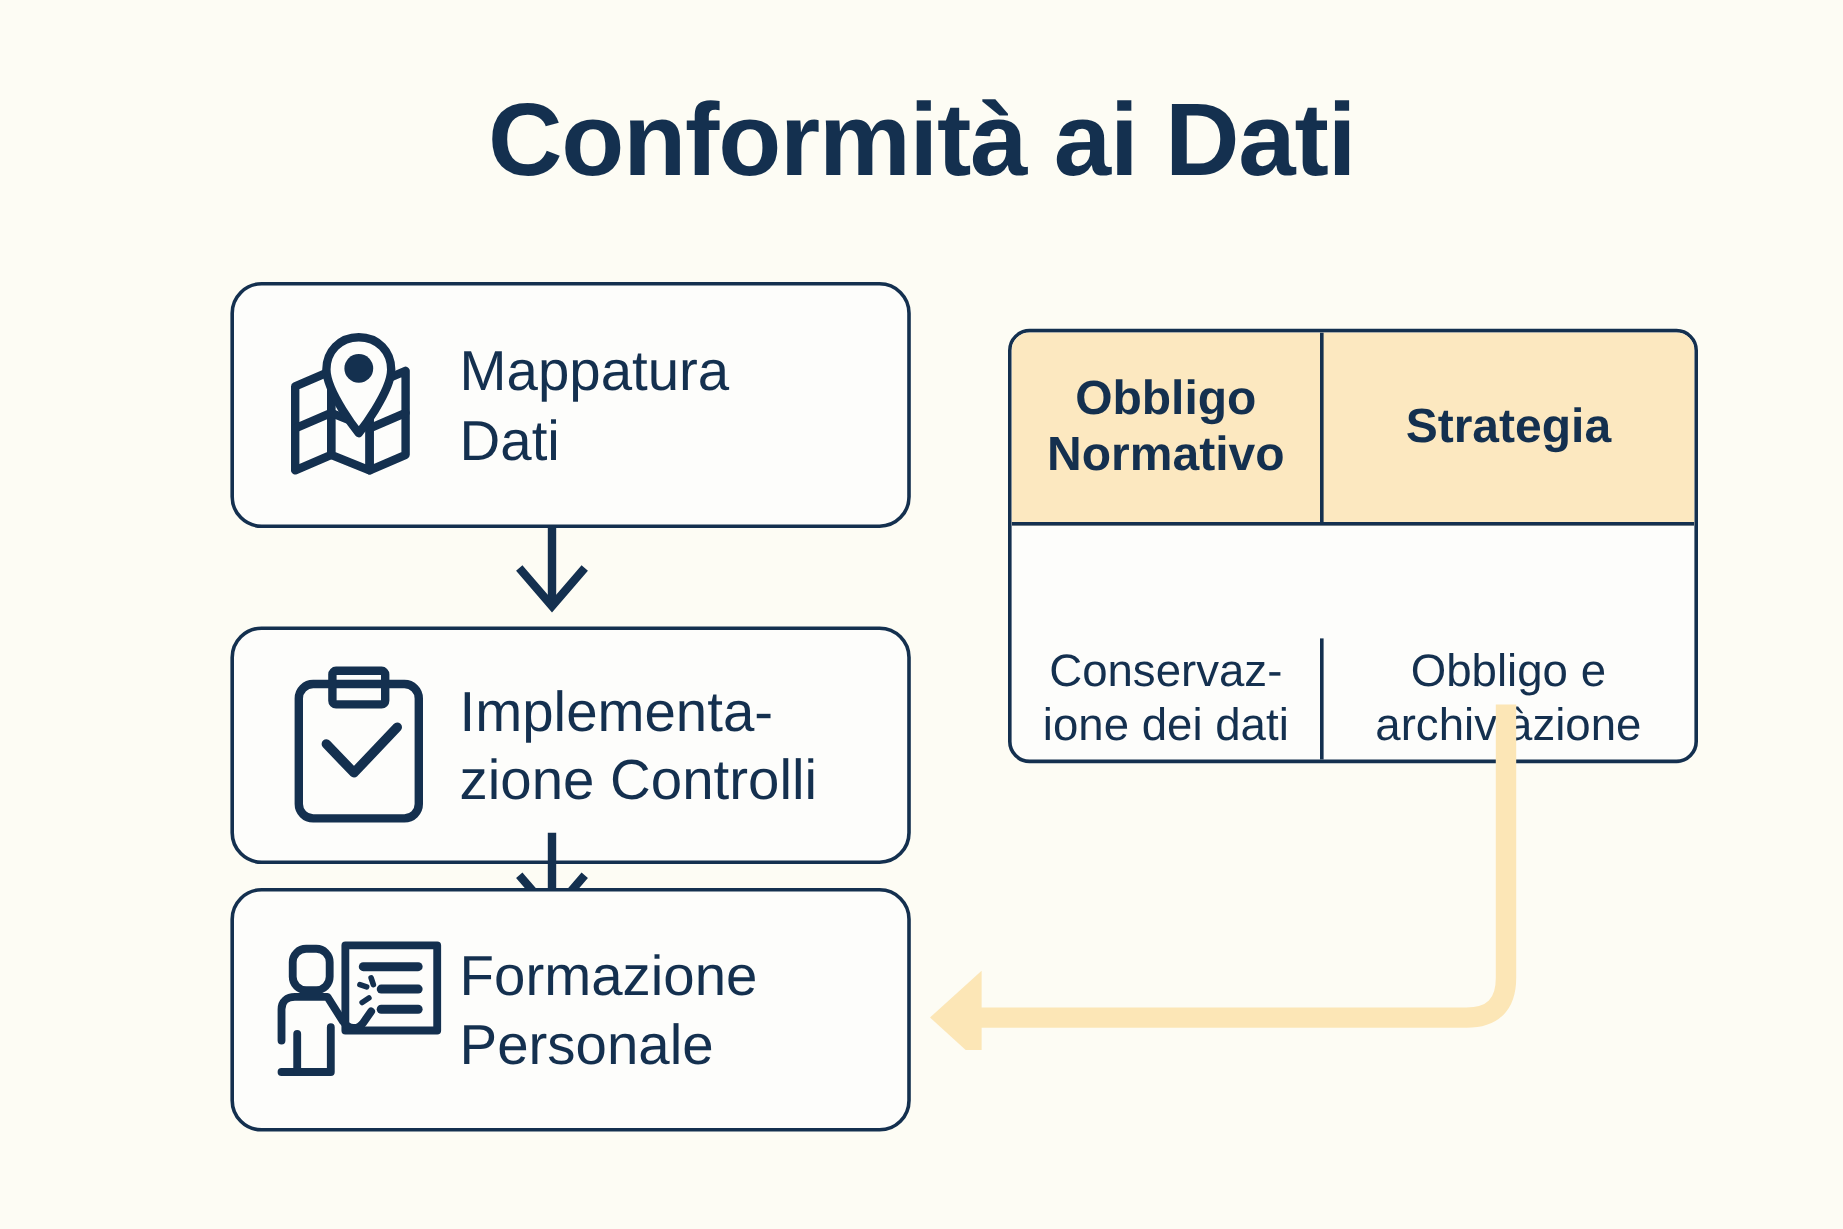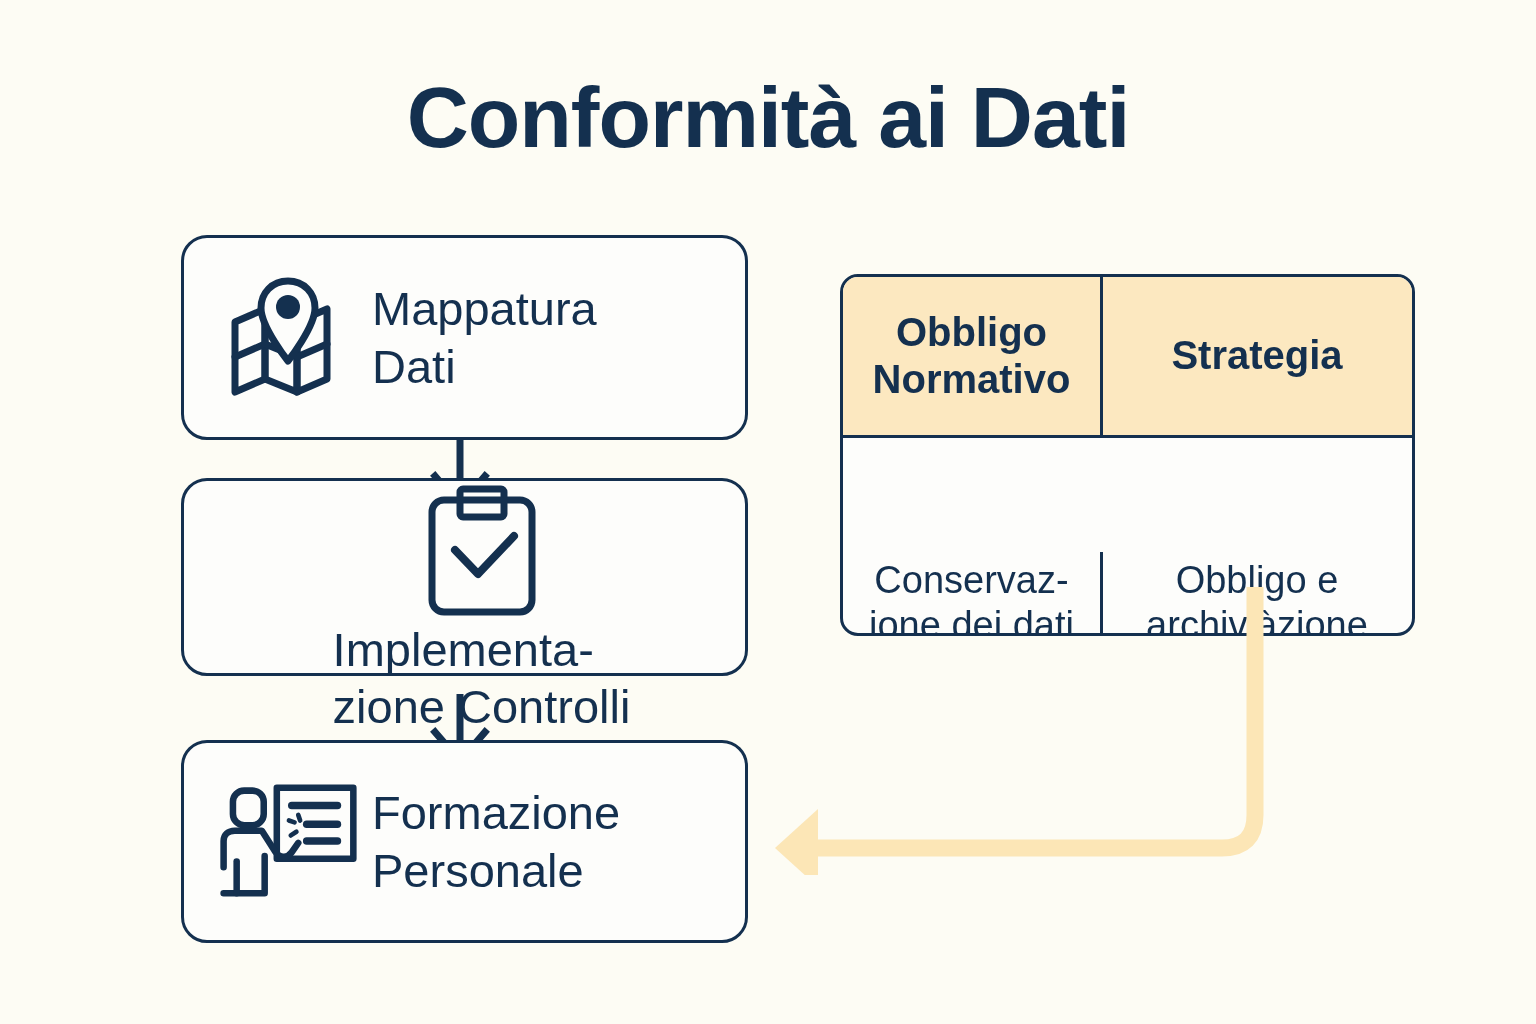--- a/index.html
+++ b/index.html
@@ -37,41 +37,42 @@
   
   .flow-box {
     position: absolute;
     box-sizing: border-box;
     border: 3.5px solid #14304F;
     border-radius: 26px;
     background: #FDFDFB;
     display: flex;
     align-items: center;
     padding-left: 34px;
+    margin-left: 11px;
   }
   .flow-box .icon-wrap {
     flex: 0 0 auto;
     width: 140px;
     height: 140px;
     display: flex;
     align-items: center;
     justify-content: center;
   }
   .flow-box .box-label {
     flex: 1 1 auto;
     font-size: 47px;
     line-height: 1.22;
     color: #14304F;
     padding-left: 14px;
     padding-right: 14px;
     white-space: pre-line;
   }
 
   #box-1 { left: 181px; top: 235px; width: 567px; height: 205px; }
-  #box-2 { left: 181px; top: 478px; width: 567px; height: 198px; flex-direction: column; }
+  #box-2 { left: 181px; top: 522px; width: 567px; height: 198px; }
   #box-3 { left: 181px; top: 740px; width: 567px; height: 203px; }
 
   
   .down-arrow {
     position: absolute;
     width: 90px;
     height: 74px;
   }
 
   
@@ -81,21 +82,20 @@
     top: 274px;
     width: 575px;
     height: 362px;
     box-sizing: border-box;
     border: 3.5px solid #14304F;
     border-radius: 18px;
     overflow: hidden;
     background: #FDFDFB;
     display: flex;
     flex-direction: column;
-    gap: 20px;
   }
   .matrix-row {
     display: flex;
     flex: 0 0 auto;
   }
   .matrix-row.head {
     height: 158px;
     background: #FCE8C0;
     border-bottom: 3.5px solid #14304F;
   }

